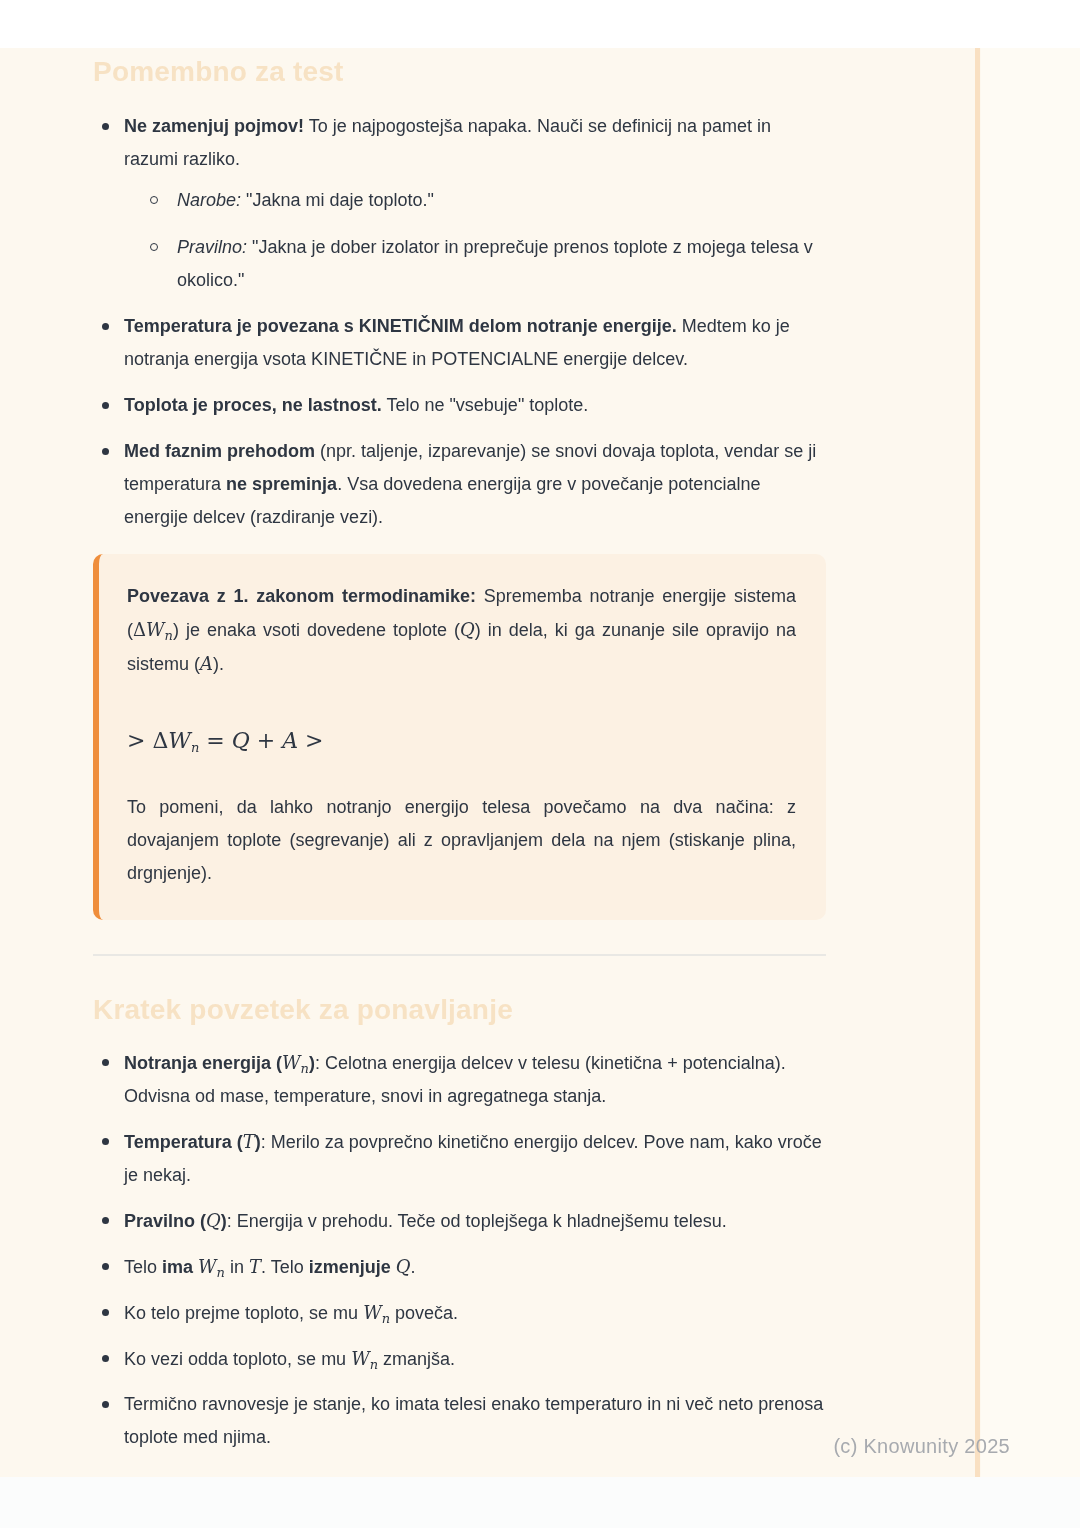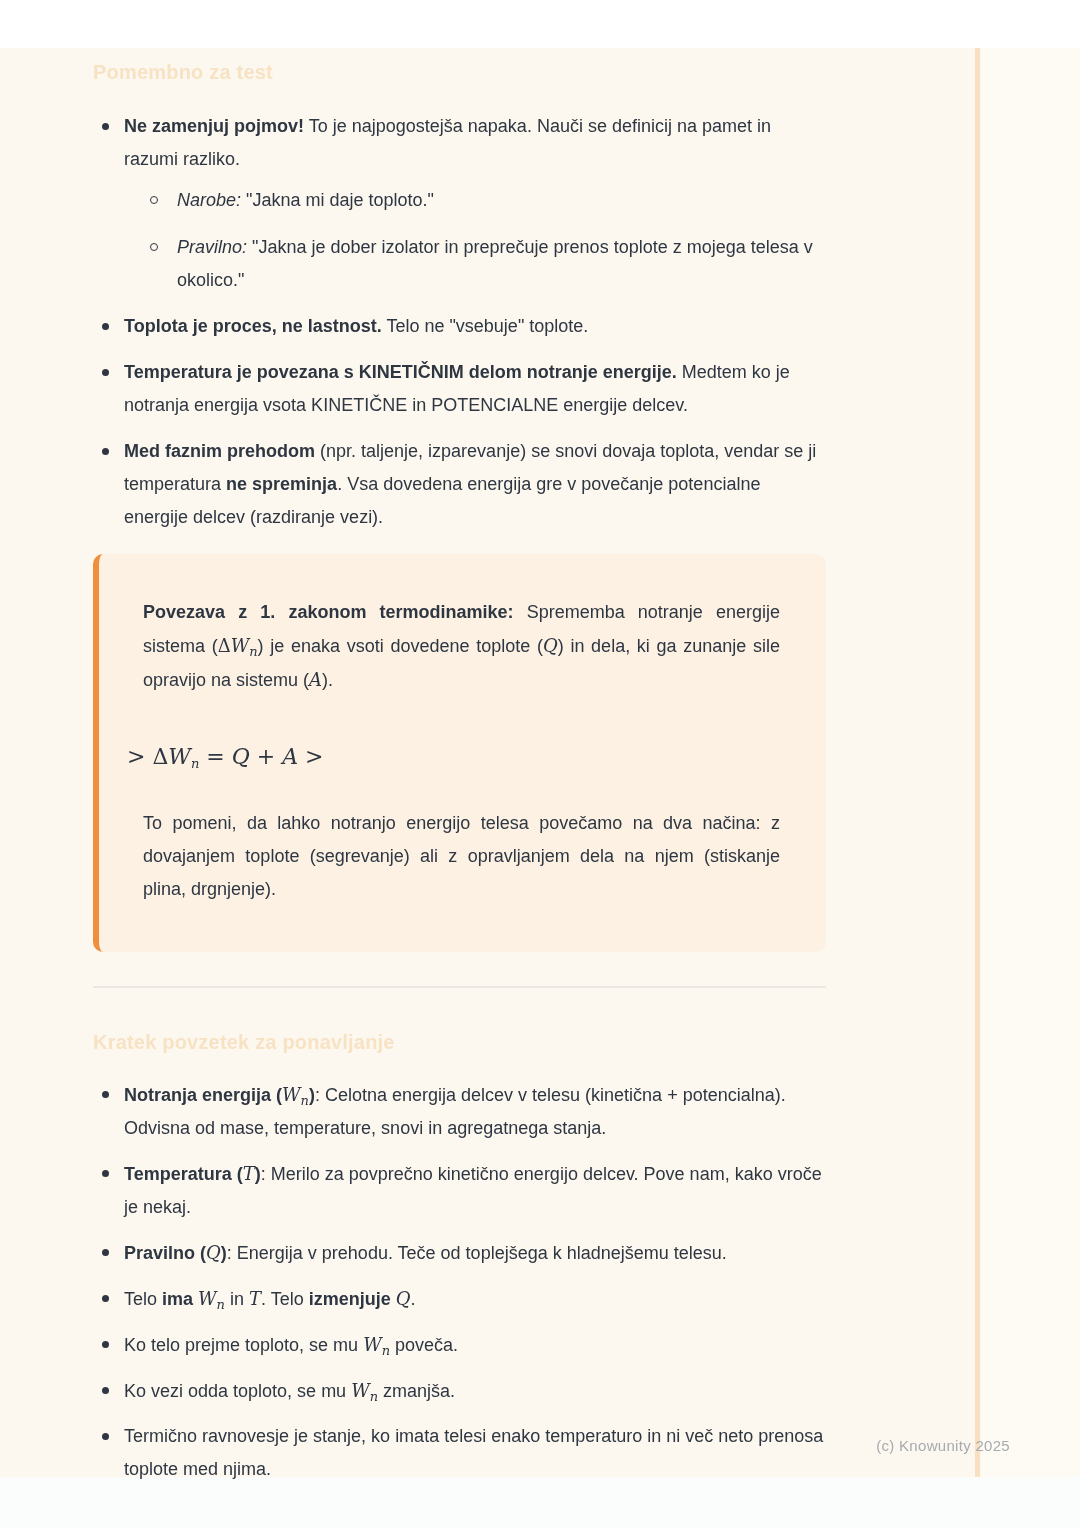--- a/index.html
+++ b/index.html
@@ -32,21 +32,21 @@
   }
   .content {
     position: absolute; left: 93px; top: 48px;
     width: 733px;
     padding-top: 8px;
     font-size: 18px;
     line-height: 33px;
   }
   .hd {
     margin: 0;
-    font-size: 20px;
+    font-size: 28px;
     line-height: 32px;
     font-weight: 700;
     color: #F7E2C4;
     letter-spacing: 0.2px;
   }
   .hd2 { margin-top: 38px; }
   .b  { font-weight: 700; }
   .i  { font-style: italic; }
   .mi { font-family: "DejaVu Serif", serif; font-style: italic; }
   .mu { font-family: "DejaVu Serif", serif; }
@@ -96,39 +96,39 @@
   .callout {
     margin-top: 20px;
     background: #FCF1E3;
     border-left: 6px solid #EF8E3C;
     border-radius: 10px;
     padding: 26px 30px 30px 28px;
     box-sizing: border-box;
     width: 733px;
   }
   .callout p {
-    margin: 16px;
+    margin: 0;
     text-align: justify;
   }
   .formula {
     margin: 40px 0 30px 0;
     font-size: 22px;
     line-height: 40px;
   }
   hr.divider {
     border: none;
     border-top: 2px solid #E9E8E4;
     margin: 34px 0 0 0;
   }
   ul.summary { margin-top: 20px; }
   ul.summary > li { margin-bottom: 12px; }
   .footer {
     position: absolute;
     top: 1436px; right: 70px;
-    font-size: 15px;
+    font-size: 20px;
     line-height: 20px;
     color: #A7AAAF;
     letter-spacing: 0.3px;
   }
 </style>
 </head>
 <body>
 
 <div class="top-strip"></div>
 <div class="paper"></div>
@@ -141,24 +141,24 @@
 
   <ul class="l1">
     <li>
       <span class="b">Ne zamenjuj pojmov!</span> <span>To je najpogostejša napaka. Nauči se definicij na pamet in razumi razliko.</span>
       <ul class="l2">
         <li><span class="i">Narobe:</span><span> "Jakna mi daje toploto."</span></li>
         <li><span class="i">Pravilno:</span><span> "Jakna je dober izolator in preprečuje prenos toplote z mojega telesa v okolico."</span></li>
       </ul>
     </li>
     <li>
+      <span class="b">Temperatura je povezana s KINETIČNIM delom notranje energije.</span> <span>Medtem ko je notranja energija vsota KINETIČNE in POTENCIALNE energije delcev.</span>
+    </li>
+    <li>
       <span class="b">Toplota je proces, ne lastnost.</span> <span>Telo ne "vsebuje" toplote.</span>
-    </li>
-    <li>
-      <span class="b">Temperatura je povezana s KINETIČNIM delom notranje energije.</span> <span>Medtem ko je notranja energija vsota KINETIČNE in POTENCIALNE energije delcev.</span>
     </li>
     <li>
       <span class="b">Med faznim prehodom</span> <span>(npr. taljenje, izparevanje) se snovi dovaja toplota, vendar se ji temperatura</span> <span class="b">ne spreminja</span><span>. Vsa dovedena energija gre v povečanje potencialne energije delcev (razdiranje vezi).</span>
     </li>
   </ul>
 
   <div class="callout">
     <p><span class="b">Povezava z 1. zakonom termodinamike:</span> <span>Sprememba notranje energije sistema (</span><span class="mu">Δ</span><span class="mi">W</span><sub class="mi">n</sub><span>) je enaka vsoti dovedene toplote (</span><span class="mi">Q</span><span>) in dela, ki ga zunanje sile opravijo na sistemu (</span><span class="mi">A</span><span>).</span></p>
 
     <div class="formula"><span class="mu">&gt; Δ</span><span class="mi">W</span><sub class="mi">n</sub><span class="mu"> = </span><span class="mi">Q</span><span class="mu"> + </span><span class="mi">A</span><span class="mu"> &gt;</span></div>

